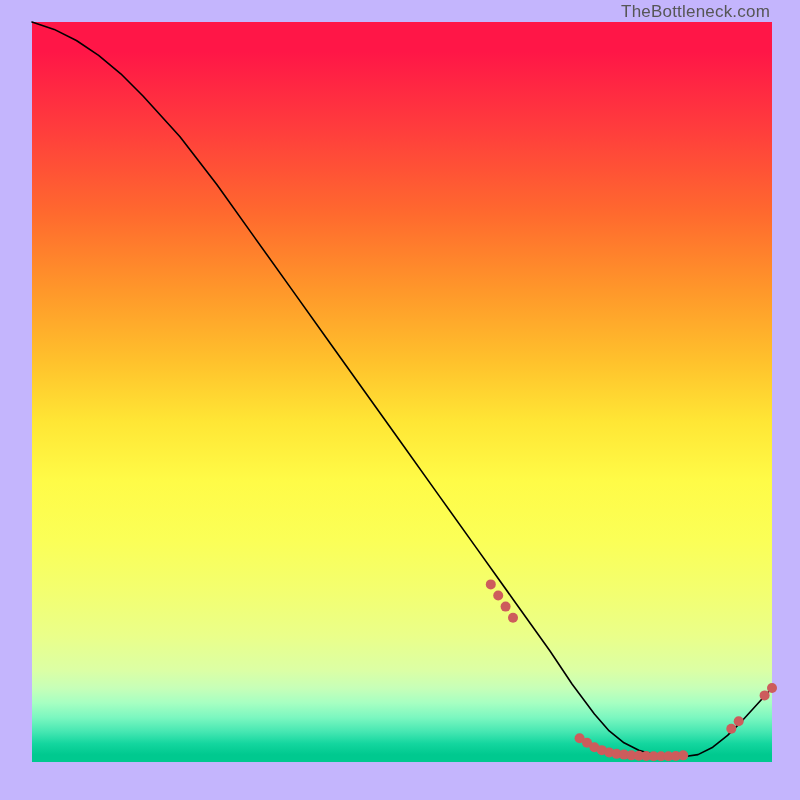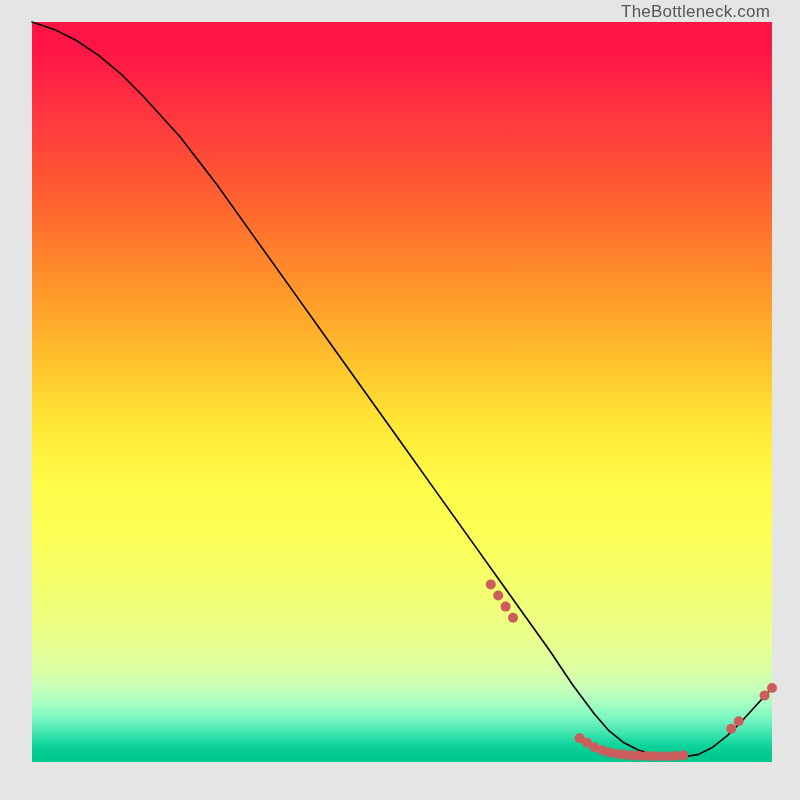--- a/index.html
+++ b/index.html
@@ -1,21 +1,21 @@
 <!DOCTYPE html>
 <html><head>
 <meta charset="utf-8">
 <style>
   * { margin: 0; padding: 0; box-sizing: border-box; }
   html, body { width: 800px; height: 800px; overflow: hidden; background: #000; }
   .stage {
     position: relative;
     width: 800px;
     height: 800px;
-    background: #e5e5e5;
+    background: #c4b5fd;
   }
   .plot-area {
     position: absolute;
     left: 32px;
     top: 22px;
     width: 740px;
     height: 740px;
   }
   
   .bg-grad {

